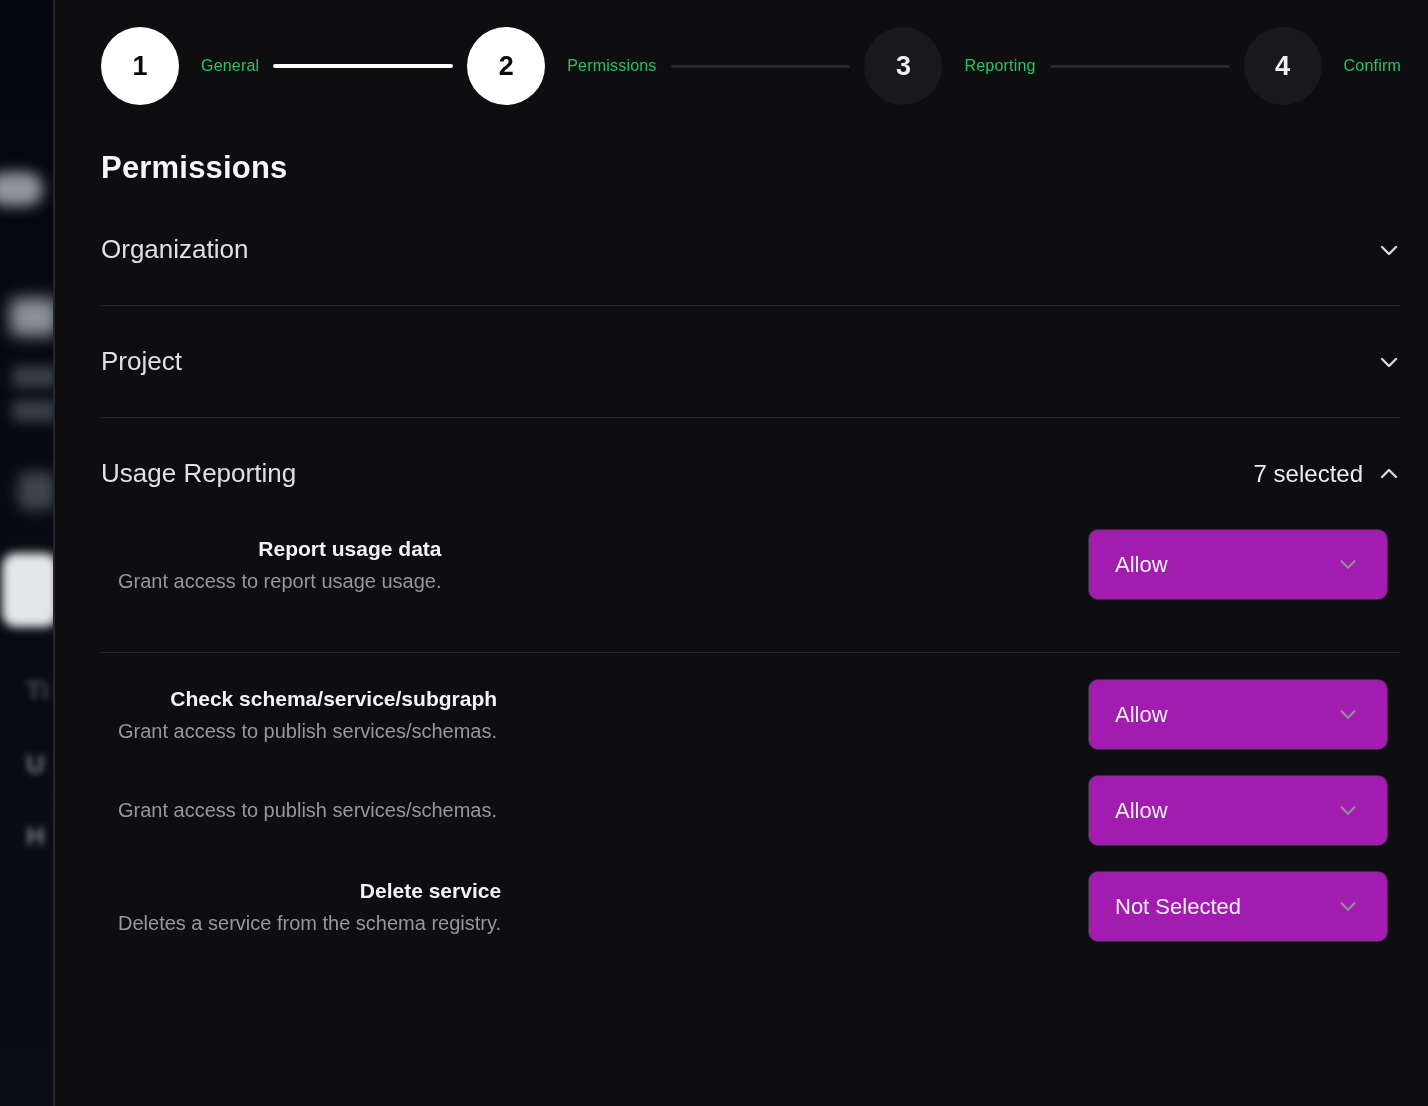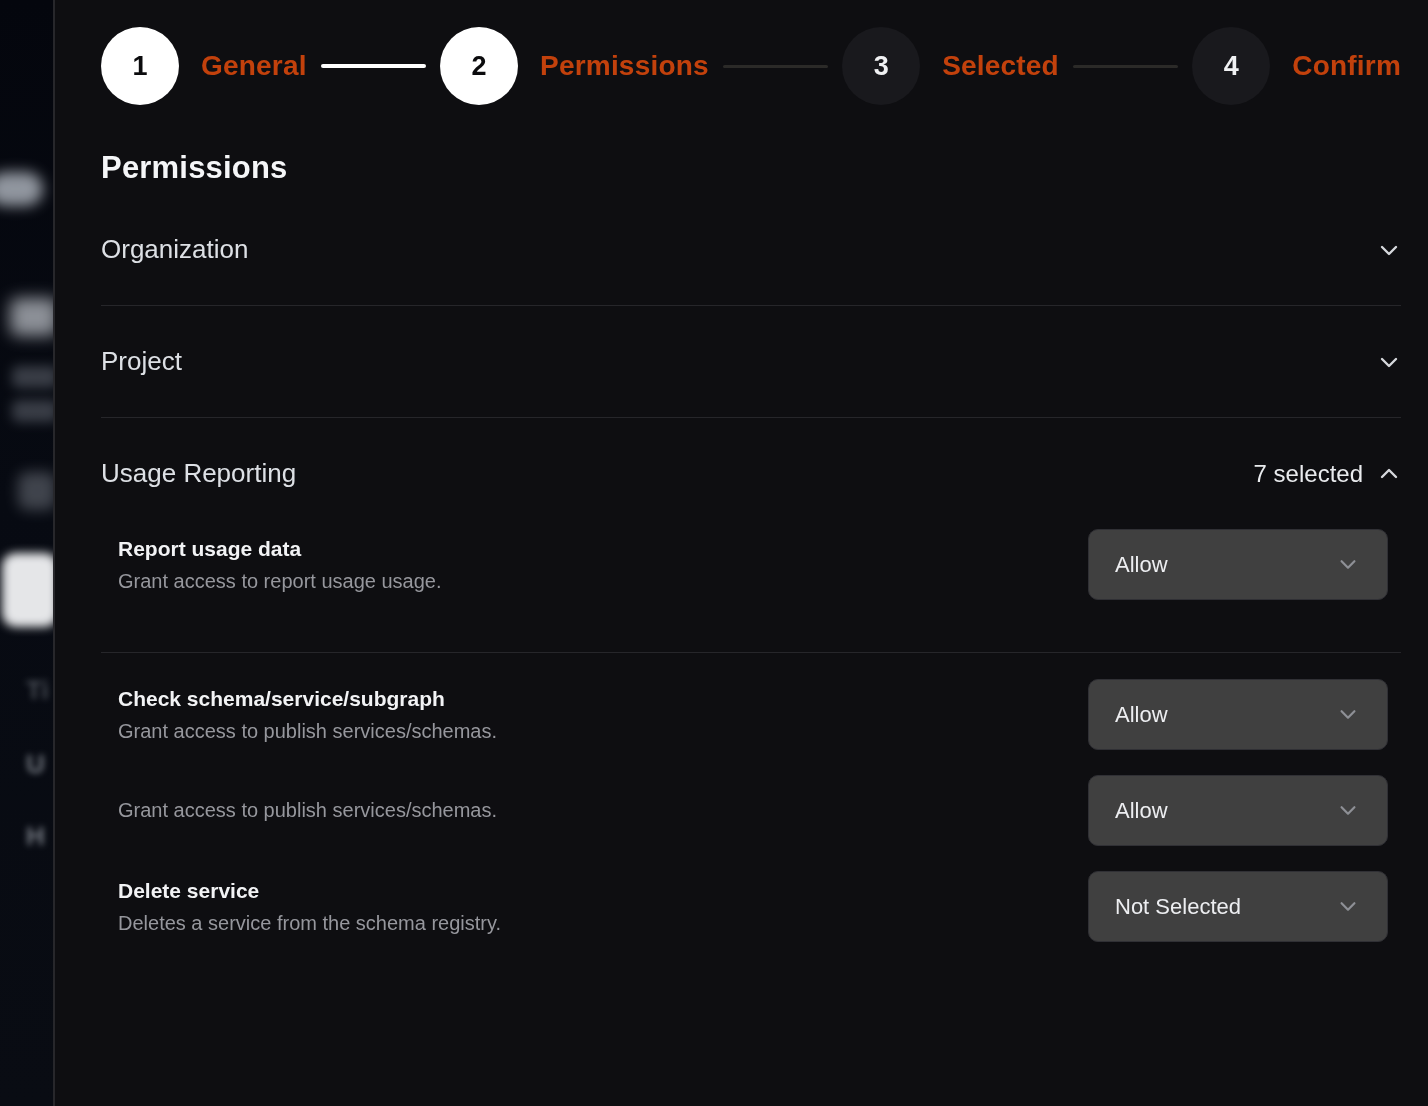--- a/index.html
+++ b/index.html
@@ -45,52 +45,52 @@
   
   .stepper { display: flex; align-items: center; margin-top: 26px; height: 80px; }
   .step { display: flex; align-items: center; flex: none; }
   .step-circle {
     width: 78px; height: 78px; border-radius: 50%;
     display: flex; align-items: center; justify-content: center;
     font-size: 27px; font-weight: 600; flex: none;
   }
   .step-circle.done { background: #ffffff; color: #0b0b0d; }
   .step-circle.upcoming { background: #19191d; color: #f0f1f3; }
-  .step-label { margin-left: 22px; font-size: 28px; font-weight: 700; color: #c2410c; letter-spacing: .2px; }
+  .step-label { margin-left: 22px; font-size: 16px; font-weight: 400; color: #22c55e; letter-spacing: .2px; }
   .connector { flex: 1 1 auto; height: 3px; margin: 0 14px; border-radius: 2px; }
   .connector.done { background: #ffffff; height: 4px; }
   .connector.upcoming { background: #2b2a28; height: 3px; }
 
   
   .page-title { margin-top: 44px; font-size: 31px; font-weight: 700; color: #f5f6f8; letter-spacing: .2px; }
 
   
   .sections { margin-top: 8px; }
-  .section { border-bottom: 1px solid #26262a; }
+  .section { border-bottom: 1px solid #26262a; text-align: right; }
   .section.last { border-bottom: none; }
   .section-header {
     display: flex; align-items: center; justify-content: space-between;
     padding: 40px 0 40px; cursor: pointer;
   }
   .section.expanded .section-header { padding-bottom: 14px; }
   .section-title { font-size: 26px; font-weight: 500; color: #dde0e5; }
   .section-meta { display: flex; align-items: center; gap: 14px; }
   .selected-count { font-size: 24px; font-weight: 500; color: #e9ebee; }
   .chev { width: 24px; height: 24px; flex: none; }
   .chev svg { display: block; }
 
   
   .rows { padding: 26px 0 52px; display: flex; flex-direction: column; gap: 25px; }
   .perm-row { display: flex; align-items: center; justify-content: space-between; padding-left: 17px; }
   .perm-text { display: flex; flex-direction: column; gap: 9px; }
   .perm-title { font-size: 21px; font-weight: 700; color: #f2f3f5; }
   .perm-desc { font-size: 20px; font-weight: 400; color: #96979d; }
   .select {
     width: 300px; height: 71px; margin-right: 13px; flex: none;
-    background: #404040; border: 1px solid #303035; border-radius: 10px;
+    background: #a21caf; border: 1px solid #303035; border-radius: 10px;
     display: flex; align-items: center; justify-content: space-between;
     padding: 0 26px; cursor: pointer;
   }
   .select-value { font-size: 22px; font-weight: 400; color: #edeef1; }
 </style>
 </head>
 <body>
 
 <div class="bg-strip">
   <div class="blob blob-pill"></div>
@@ -112,21 +112,21 @@
       <div class="step-label">General</div>
     </div>
     <div class="connector done"></div>
     <div class="step">
       <div class="step-circle done">2</div>
       <div class="step-label">Permissions</div>
     </div>
     <div class="connector upcoming"></div>
     <div class="step">
       <div class="step-circle upcoming">3</div>
-      <div class="step-label">Selected</div>
+      <div class="step-label">Reporting</div>
     </div>
     <div class="connector upcoming"></div>
     <div class="step">
       <div class="step-circle upcoming">4</div>
       <div class="step-label">Confirm</div>
     </div>
   </div>
 
   <h1 class="page-title">Permissions</h1>
 

